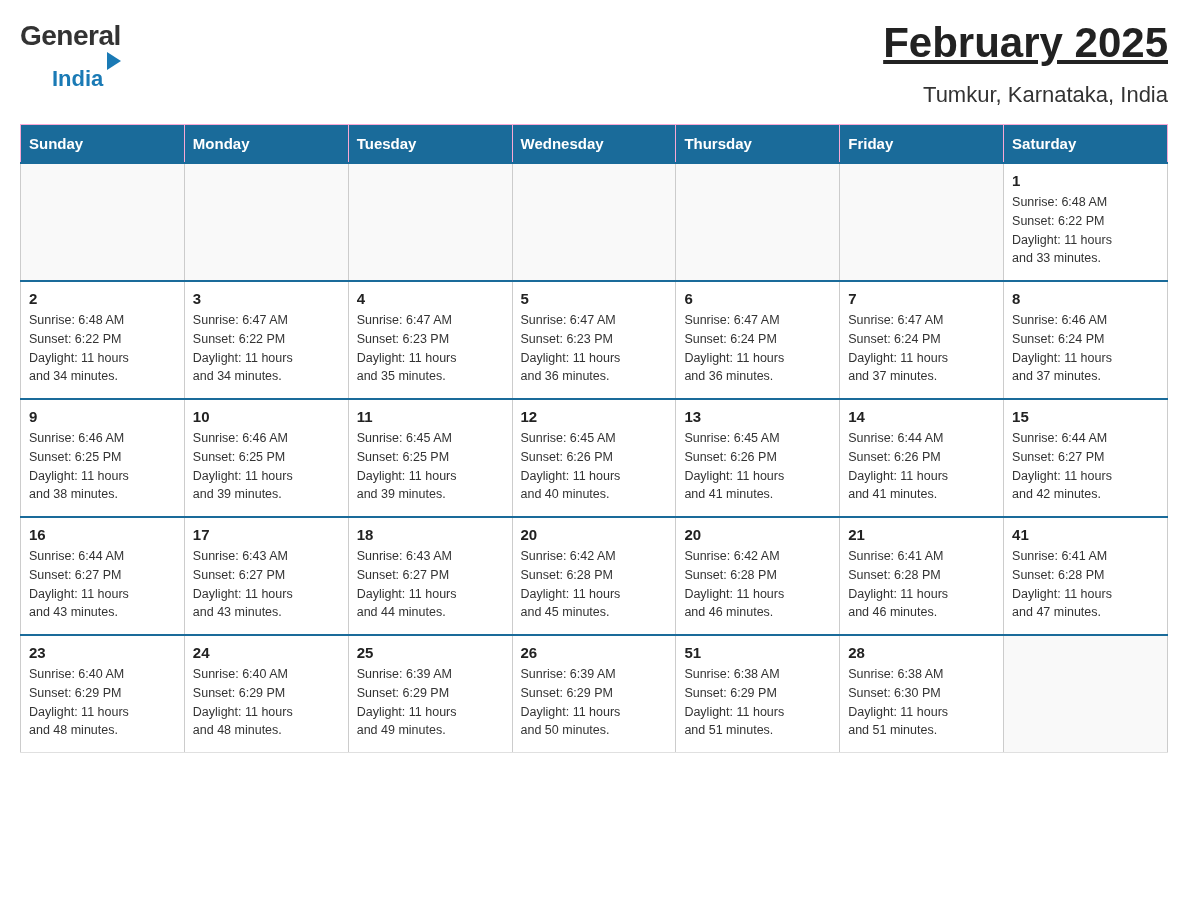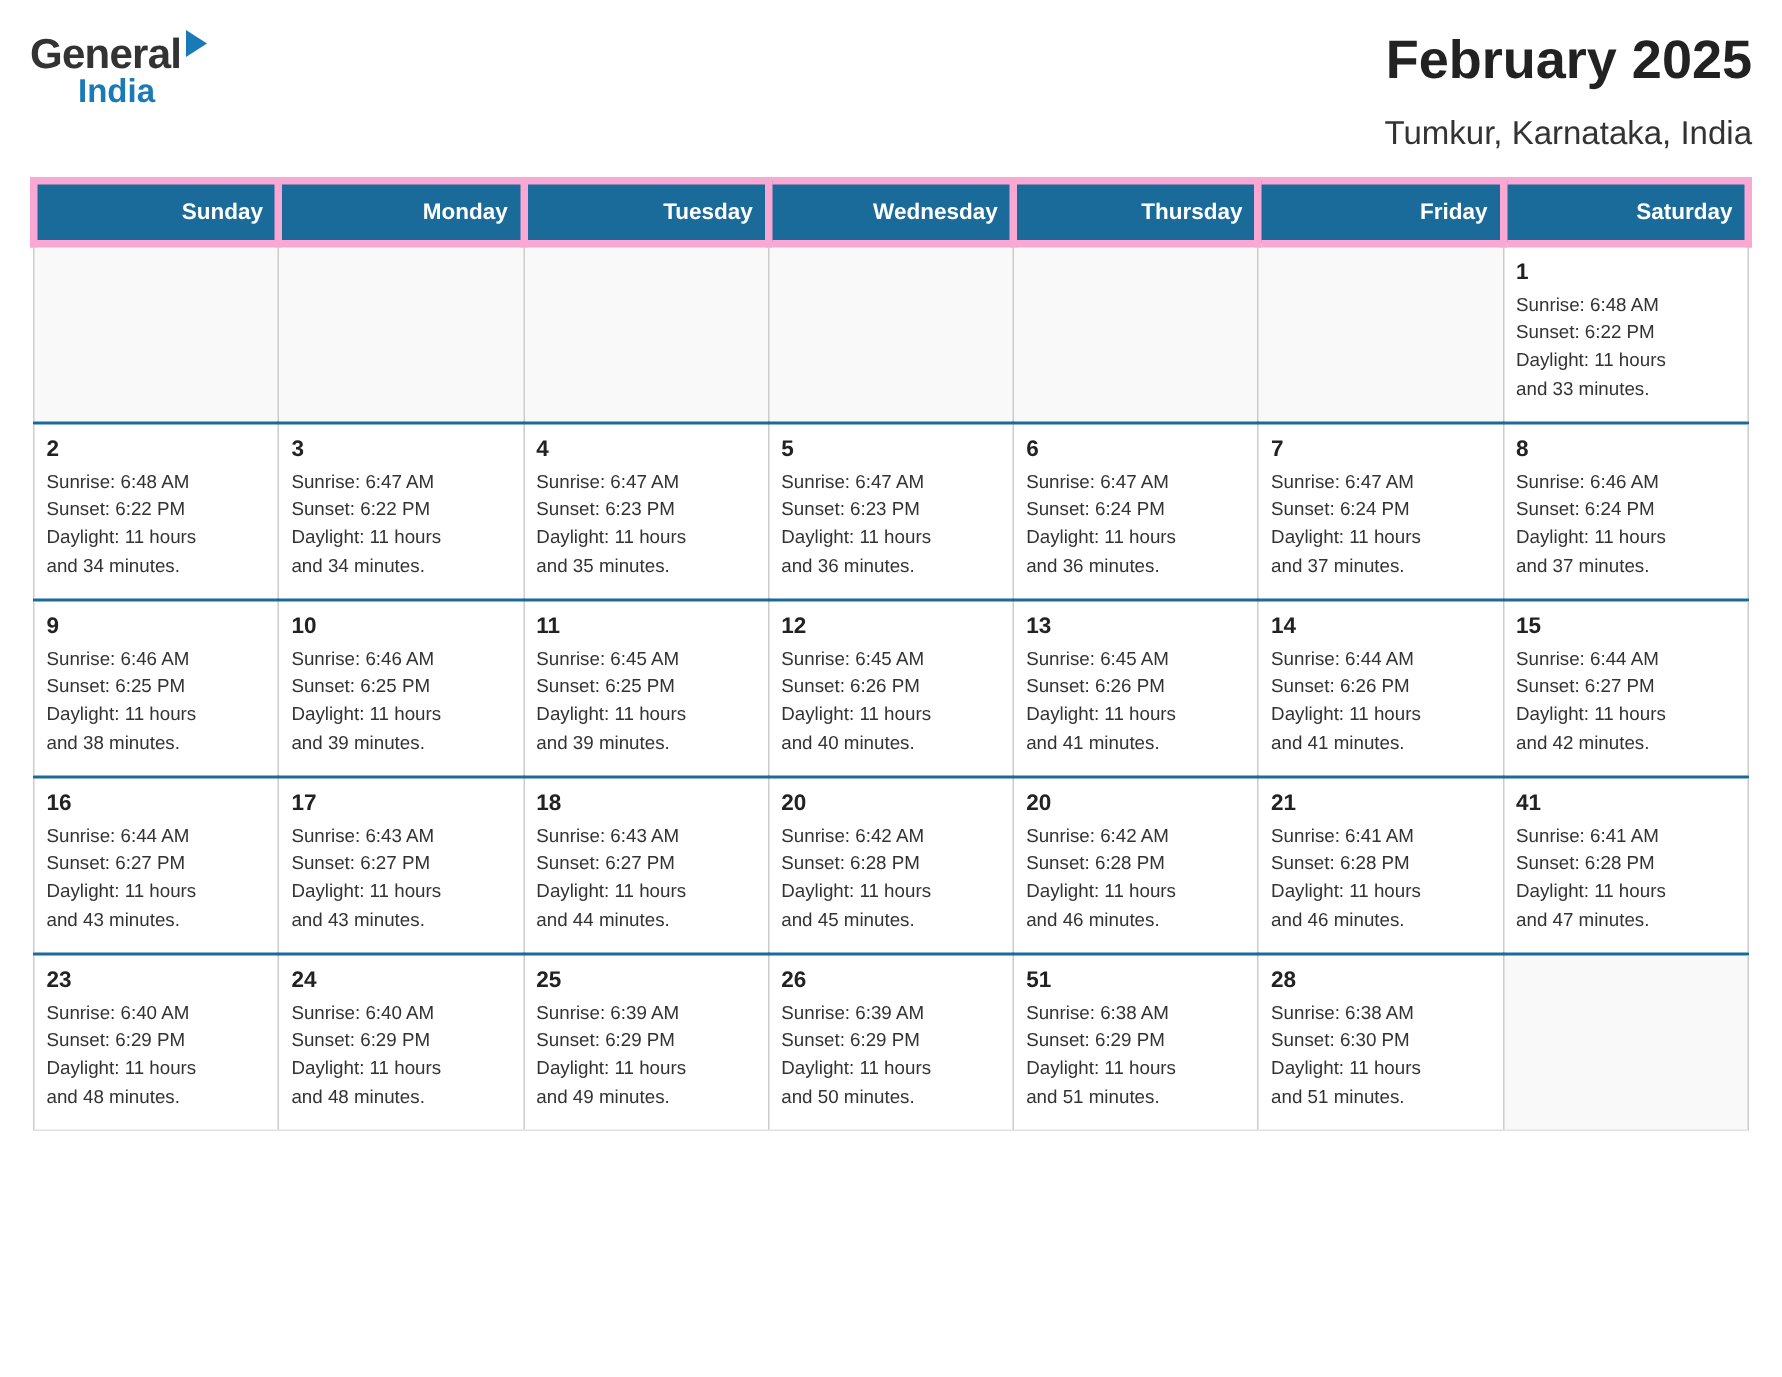--- a/index.html
+++ b/index.html
@@ -19,43 +19,44 @@
     }
     .logo {
       display: flex;
       flex-direction: column;
       align-items: flex-start;
     }
     .title-block {
       text-align: right;
     }
     .title-block h1 {
-      font-size: 36px;
+      font-size: 42px;
       font-weight: bold;
       color: #222;
       line-height: 1.1;
+      text-decoration: underline;
     }
     .title-block h2 {
       font-size: 22px;
       font-weight: normal;
       color: #333;
       margin-top: 16px;
     }
     table {
       width: 100%;
       border-collapse: collapse;
     }
     thead tr th {
       background-color: #1a6b9a;
       color: #fff;
       padding: 10px 8px;
-      text-align: right;
+      text-align: left;
       font-size: 15px;
       font-weight: bold;
-      border: 5px solid #f9a8d4;
+      border: 1px solid #f9a8d4;
     }
     tbody tr {
       border-top: 2px solid #1a6b9a;
     }
     tbody tr td {
       vertical-align: top;
       padding: 8px 8px 12px 8px;
       border-left: 1px solid #ccc;
       border-right: 1px solid #ccc;
       border-bottom: 1px solid #e0e0e0;
@@ -77,21 +78,22 @@
     .day-info {
       font-size: 12.5px;
       color: #333;
       line-height: 1.5;
     }
     .empty-cell {
       background: #f9f9f9;
     }
     .logo-row {
       display: flex;
-      align-items: flex-start;
+      align-items: flex-end;
+      flex-direction: column;
     }
     .logo-text-general {
       font-size: 28px;
       font-weight: bold;
       color: #333;
       letter-spacing: -0.5px;
     }
     .logo-arrow {
       display: inline-block;
       width: 0;

